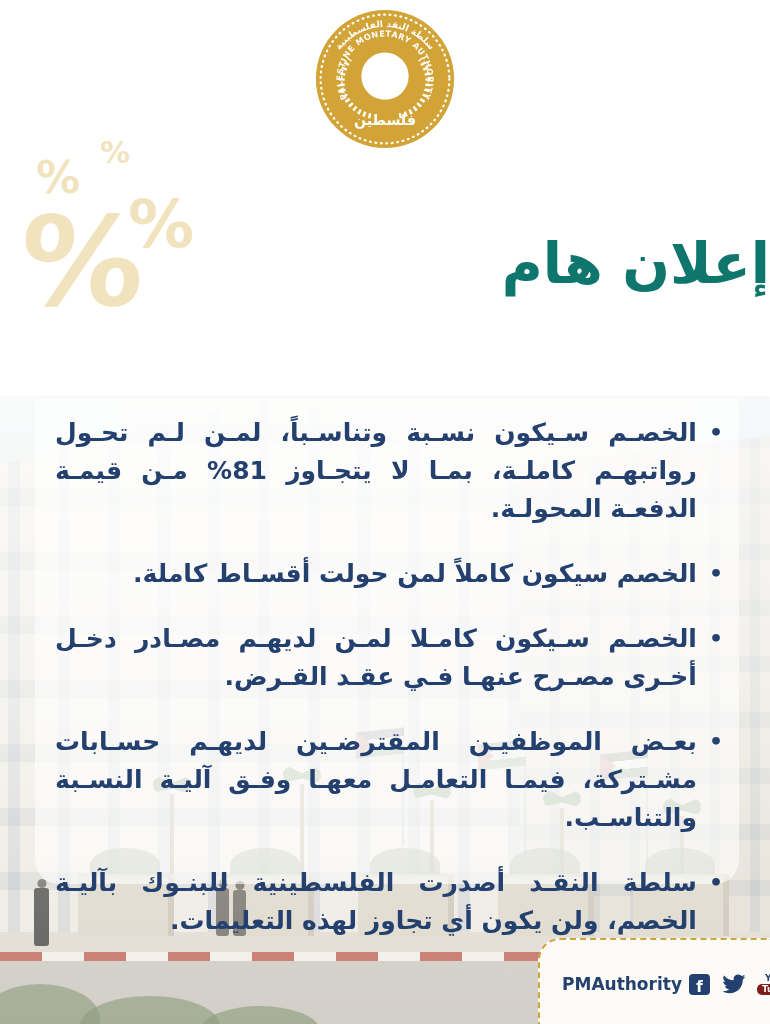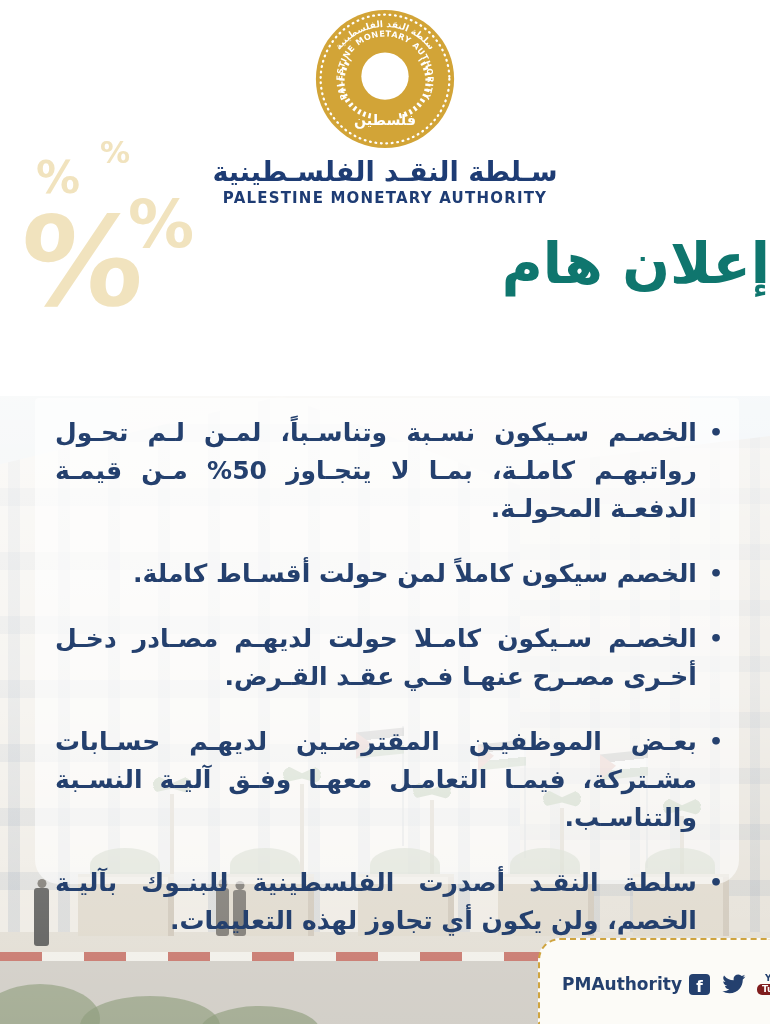--- a/index.html
+++ b/index.html
@@ -128,24 +128,20 @@
     </text>
     <text fill="#ffffff" font-size="8.6" font-weight="bold" letter-spacing="0.6" text-anchor="middle">
       <textPath href="#arcEn" startOffset="50%">PALESTINE MONETARY AUTHORITY</textPath>
     </text>
     <path d="M 60,114 A 37,37 0 0 1 38,54" fill="none" stroke="#ffffff" stroke-width="5.5" stroke-dasharray="2.6 3.2"></path>
     <path d="M 90,114 A 37,37 0 0 0 112,54" fill="none" stroke="#ffffff" stroke-width="5.5" stroke-dasharray="2.6 3.2"></path>
     <circle cx="75" cy="72" r="25" fill="#ffffff"></circle>
     <text x="75" y="124" fill="#ffffff" font-size="15" font-weight="bold" text-anchor="middle">فلسطين</text>
   </svg>
 
-  <div class="orgname">
-    <div class="ar">سـلطة النقـد الفلسـطينية</div>
-    <div class="en">PALESTINE MONETARY AUTHORITY</div>
-  </div>
 
   <div class="title">إعلان هام</div>
 
 
   <div class="photo">
     <div class="sky"></div>
     <div class="sky2"></div>
     <div class="bldgA"></div>
     <div class="bldgB"></div>
     <div class="sidewalk"></div>
@@ -186,29 +182,29 @@
     <div class="bush" style="left:200px;top:610px;width:120px;height:50px;"></div>
   </div>
 
   <div class="wash"></div>
 
   <div class="panel"></div>
 
   <div class="bullets">
     <div class="bullet">
       <span class="dot">•</span>
-      <span class="txt">الخصـم سـيكون نسـبة وتناسـباً، لمـن لـم تحـول رواتبهـم كاملـة، بمـا لا يتجـاوز 50% مـن قيمـة الدفعـة المحولـة.</span>
+      <span class="txt">الخصـم سـيكون نسـبة وتناسـباً، لمـن لـم تحـول رواتبهـم كاملـة، بمـا لا يتجـاوز 81% مـن قيمـة الدفعـة المحولـة.</span>
     </div>
     <div class="bullet">
       <span class="dot">•</span>
       <span class="txt">الخصم سيكون كاملاً لمن حولت أقسـاط كاملة.</span>
     </div>
     <div class="bullet">
       <span class="dot">•</span>
-      <span class="txt">الخصـم سـيكون كامـلا حولت لديهـم مصـادر دخـل أخـرى مصـرح عنهـا فـي عقـد القـرض.</span>
+      <span class="txt">الخصـم سـيكون كامـلا لمـن لديهـم مصـادر دخـل أخـرى مصـرح عنهـا فـي عقـد القـرض.</span>
     </div>
     <div class="bullet">
       <span class="dot">•</span>
       <span class="txt">بعـض الموظفيـن المقترضـين لديهـم حسـابات مشـتركة، فيمـا التعامـل معهـا وفـق آليـة النسـبة والتناسـب.</span>
     </div>
     <div class="bullet">
       <span class="dot">•</span>
       <span class="txt">سلطة النقـد أصدرت الفلسطينية للبنـوك بآليـة الخصم، ولن يكون أي تجاوز لهذه التعليمات.</span>
     </div>
   </div>

